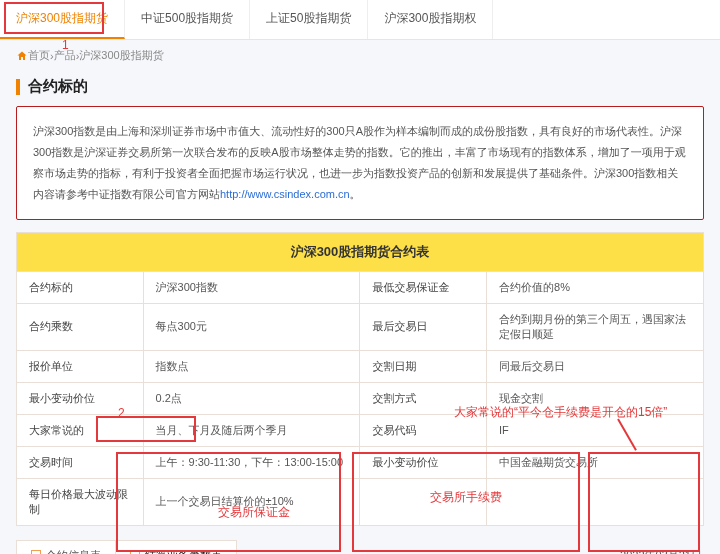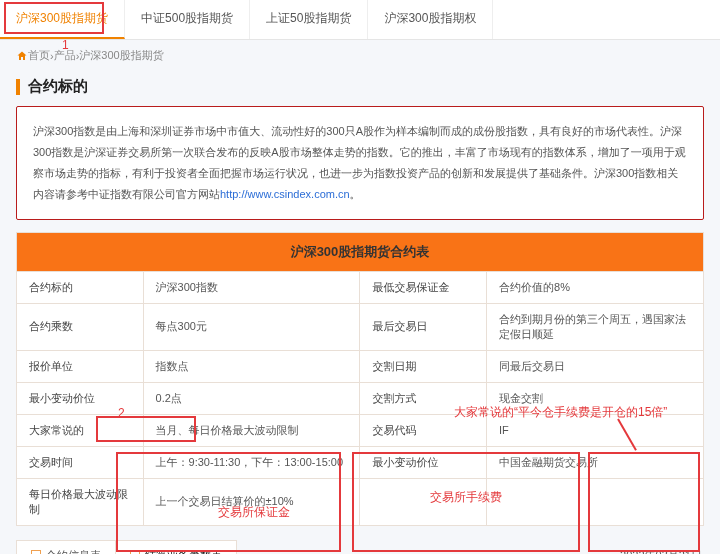--- a/index.html
+++ b/index.html
@@ -12,21 +12,21 @@
   .red-text { position: absolute; color: #e4393c; font-size: 12px; text-align: center; }
   .wrap { position: relative; }
   .breadcrumb { padding: 8px 16px; color: #888; font-size: 11px; display: flex; align-items: center; }
   .home-icon { width: 12px; height: 12px; display: inline-block; }
   .section-head { display: flex; align-items: center; padding: 6px 16px 10px; }
   .orange-bar { width: 4px; height: 16px; background: #f08200; margin-right: 8px; }
   .section-head h2 { font-size: 15px; font-weight: 600; color: #222; }
   .intro { background: #fff; margin: 0 16px; padding: 14px 16px; font-size: 11px; line-height: 1.9; color: #555; border: 1px solid #b91c1c; border-radius: 2px; }
   .intro a { color: #2b6dd6; text-decoration: none; }
   .spec-table { margin: 12px 16px 0; border: 1px solid #e9dfd6; background: #fff; border-collapse: collapse; width: calc(100% - 32px); }
-  .spec-table caption { font-size: 13px; font-weight: 600; padding: 10px 0; border: 1px solid #e9dfd6; border-bottom: none; background: #f97316; }
+  .spec-table caption { font-size: 13px; font-weight: 600; padding: 10px 0; border: 1px solid #e9dfd6; border-bottom: none; background: #fde047; }
   .spec-table td { border: 1px solid #e9dfd6; padding: 8px 12px; font-size: 11px; color: #555; }
   .spec-table td.label { width: 14%; background: #fff; color: #444; }
   .spec-table td.val { width: 24%; }
   .tabs2 { margin: 14px 16px 0; display: flex; align-items: center; }
   .tabs2 .t2 { padding: 7px 14px; border: 1px solid #e9dfd6; background: #fff; margin-right: -1px; cursor: pointer; display: flex; align-items: center; gap: 5px; font-size: 11px; color: #555; }
   .tabs2 .t2 .dot { width: 10px; height: 10px; border: 1px solid #f0a050; display: inline-block; }
   .tabs2 .t2.active { color: #222; }
   .tabs2 .date { margin-left: auto; font-size: 11px; color: #555; padding-right: 2px; }
   .annot-num { position: absolute; color: #e4393c; font-size: 12px; }
 </style>
@@ -89,21 +89,21 @@
           <td class="val">同最后交易日</td>
         </tr>
         <tr>
           <td class="label">最小变动价位</td>
           <td class="val">0.2点</td>
           <td class="label">交割方式</td>
           <td class="val">现金交割</td>
         </tr>
         <tr>
           <td class="label">大家常说的</td>
-          <td class="val">当月、每日价格最大波动限制</td>
+          <td class="val">当月、下月及随后两个季月</td>
           <td class="label">交易代码</td>
           <td class="val">IF</td>
         </tr>
         <tr>
           <td class="label">交易时间</td>
           <td class="val">上午：9:30-11:30，下午：13:00-15:00</td>
           <td class="label">最小变动价位</td>
           <td class="val">中国金融期货交易所</td>
         </tr>
         <tr>

